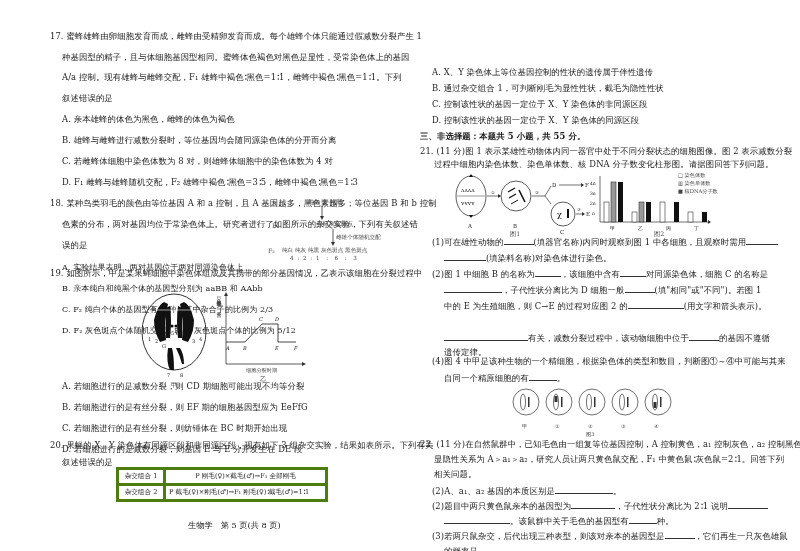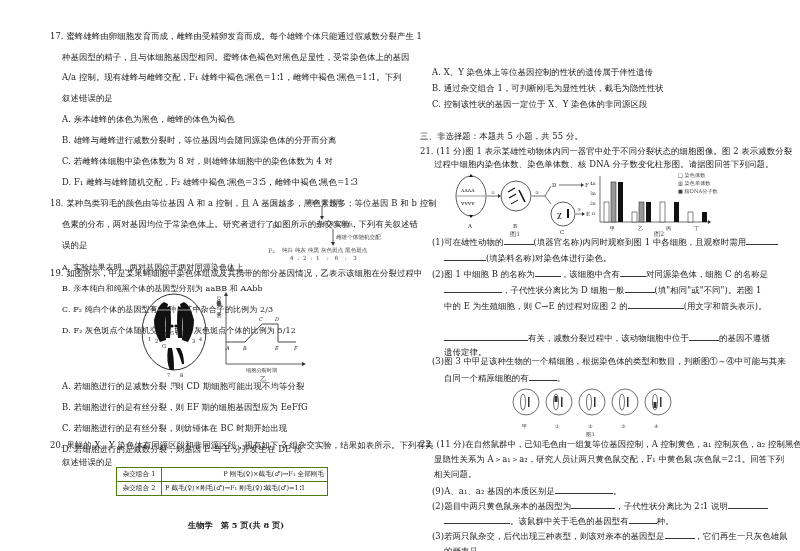--- a/index.html
+++ b/index.html
@@ -1,29 +1,29 @@
 <!DOCTYPE html>
 <html><head>
 <meta charset="utf-8">
 <style>
   html,body{margin:0;padding:0;background:#fff;}
   body{width:800px;height:551px;overflow:hidden;position:relative;font-family:"DejaVu Serif","Liberation Serif",serif;color:#222;}
   .page{position:absolute;top:0;height:551px;}
   .page.left{left:0;width:400px;}
   .page.right{left:400px;width:400px;margin-top:34px;}
   .ln{position:absolute;font-size:8.4px;line-height:11px;white-space:nowrap;letter-spacing:0.1px;}
-  .ln.b{font-weight:normal;text-align:right;}
+  .ln.b{font-weight:bold;text-align:right;}
   .blank{display:inline-block;border-bottom:0.8px solid #333;height:9px;vertical-align:baseline;}
-  .footer{position:absolute;font-size:8.2px;font-weight:bold;white-space:nowrap;}
+  .footer{position:absolute;font-size:8.2px;font-weight:normal;white-space:nowrap;}
   
   .xtable{position:absolute;left:116px;top:467px;width:212px;border-collapse:collapse;font-size:6.6px;}
-  .xtable td{border:1px solid #4d7c0f;height:13px;padding:0 3px;white-space:nowrap;}
+  .xtable td{border:3px solid #4d7c0f;height:13px;padding:0 3px;white-space:nowrap;}
   .xtable td.k{width:38px;text-align:center;}
   .xtable td.v{text-align:left;}
-  .xtable tr:first-child td.v{text-align:right;}
+  .xtable tr:first-child td.v{text-align:center;}
   .sm{font-size:6.2px;position:absolute;white-space:nowrap;color:#444;}
   svg{position:absolute;overflow:visible;}
 </style>
 </head>
 <body>
 
 <div class="page left">
 
   <div class="ln" style="left:50px;top:31px">17. 蜜蜂雄蜂由卵细胞发育而成，雌蜂由受精卵发育而成。每个雄蜂个体只能通过假减数分裂产生 1</div>
   <div class="ln" style="left:62px;top:52px">种基因型的精子，且与体细胞基因型相同。蜜蜂体色褐色对黑色是显性，受常染色体上的基因</div>
@@ -128,20 +128,21 @@
     </table>
 
   <div class="footer" style="left:188px;top:520px">生物学　第 5 页(共 8 页)</div>
 </div>
 
 <div class="page right">
 
   <div class="ln" style="left:32px;top:33px">A. X、Y 染色体上等位基因控制的性状的遗传属于伴性遗传</div>
   <div class="ln" style="left:32px;top:49px">B. 通过杂交组合 1，可判断刚毛为显性性状，截毛为隐性性状</div>
   <div class="ln" style="left:32px;top:65px">C. 控制该性状的基因一定位于 X、Y 染色体的非同源区段</div>
+  <div class="ln" style="left:32px;top:81px">D. 控制该性状的基因一定位于 X、Y 染色体的同源区段</div>
   <div class="ln b" style="left:20px;top:97px">三、非选择题：本题共 5 小题，共 55 分。</div>
 
   <div class="ln" style="left:20px;top:112px">21. (11 分)图 1 表示某雄性动物体内同一器官中处于不同分裂状态的细胞图像。图 2 表示减数分裂</div>
   <div class="ln" style="left:34px;top:125px">过程中细胞内染色体数、染色单体数、核 DNA 分子数变化柱形图。请据图回答下列问题。</div>
 
   <svg style="left:55px;top:140px" width="135" height="62">
     <ellipse cx="16" cy="22" rx="15" ry="20" fill="none" stroke="#333" stroke-width="0.8"></ellipse>
     <line x1="2" y1="22" x2="30" y2="22" stroke="#333" stroke-width="0.5"></line>
     <text x="6" y="18" font-size="6" fill="#111">ʌʌʌʌ</text>
     <text x="6" y="31" font-size="6" fill="#111">vvvv</text>
@@ -222,21 +223,21 @@
   <div class="ln" style="left:44px;top:249px">
     <span class="blank" style="width:58px"></span><span>，子代性状分离比为 D 细胞一般</span><span class="blank" style="width:30px"></span><span>(填"相同"或"不同")。若图 1</span>
   </div>
   <div class="ln" style="left:44px;top:265px">
     <span>中的 E 为生殖细胞，则 C→E 的过程对应图 2 的</span><span class="blank" style="width:56px"></span><span>(用文字和箭头表示)。</span>
   </div>
   <div class="ln" style="left:44px;top:297px">
     <span class="blank" style="width:84px"></span><span>有关，减数分裂过程中，该动物细胞中位于</span><span class="blank" style="width:30px"></span><span>的基因不遵循</span>
   </div>
   <div class="ln" style="left:44px;top:313px">遗传定律。</div>
-  <div class="ln" style="left:32px;top:322px">(3)图 3 中甲是该种生物的一个精细胞，根据染色体的类型和数目，判断图①～④中可能与其来</div>
+  <div class="ln" style="left:32px;top:322px">(4)图 4 中甲是该种生物的一个精细胞，根据染色体的类型和数目，判断图①～④中可能与其来</div>
   <div class="ln" style="left:44px;top:337px">
     <span>自同一个精原细胞的有</span><span class="blank" style="width:28px"></span><span>。</span>
   </div>
 
   <svg style="left:112px;top:352px" width="170" height="36">
     <g stroke="#333" stroke-width="0.7" fill="none">
       <circle cx="14" cy="16" r="13"></circle>
         <circle cx="47" cy="16" r="13"></circle>
         <circle cx="80" cy="16" r="13"></circle>
         <circle cx="113" cy="16" r="13"></circle>
@@ -263,21 +264,21 @@
     <span class="sm" style="left:188px;top:389px;font-size:5.2px">②</span>
     <span class="sm" style="left:221px;top:389px;font-size:5.2px">③</span>
     <span class="sm" style="left:254px;top:389px;font-size:5.2px">④</span>
     <span class="sm" style="left:186px;top:397px;font-size:5.2px">图3</span>
   </div>
 
   <div class="ln" style="left:20px;top:405px">22. (11 分)在自然鼠群中，已知毛色由一组复等位基因控制，A 控制黄色，a₁ 控制灰色，a₂ 控制黑色，</div>
   <div class="ln" style="left:34px;top:420px">显隐性关系为 A＞a₁＞a₂，研究人员让两只黄色鼠交配，F₁ 中黄色鼠∶灰色鼠=2∶1。回答下列</div>
   <div class="ln" style="left:34px;top:435px">相关问题。</div>
   <div class="ln" style="left:32px;top:450px">
-    <span>(9)A、a₁、a₂ 基因的本质区别是</span><span class="blank" style="width:58px"></span><span>。</span>
+    <span>(2)A、a₁、a₂ 基因的本质区别是</span><span class="blank" style="width:58px"></span><span>。</span>
   </div>
   <div class="ln" style="left:32px;top:465px">
     <span>(2)题目中两只黄色鼠亲本的基因型为</span><span class="blank" style="width:44px"></span><span>，子代性状分离比为 2∶1 说明</span><span class="blank" style="width:40px"></span>
   </div>
   <div class="ln" style="left:44px;top:480px">
     <span class="blank" style="width:66px"></span><span>。该鼠群中关于毛色的基因型有</span><span class="blank" style="width:28px"></span><span>种。</span>
   </div>
   <div class="ln" style="left:32px;top:495px">
     <span>(3)若两只鼠杂交，后代出现三种表型，则该对亲本的基因型是</span><span class="blank" style="width:30px"></span><span>，它们再生一只灰色雄鼠</span>
   </div>

